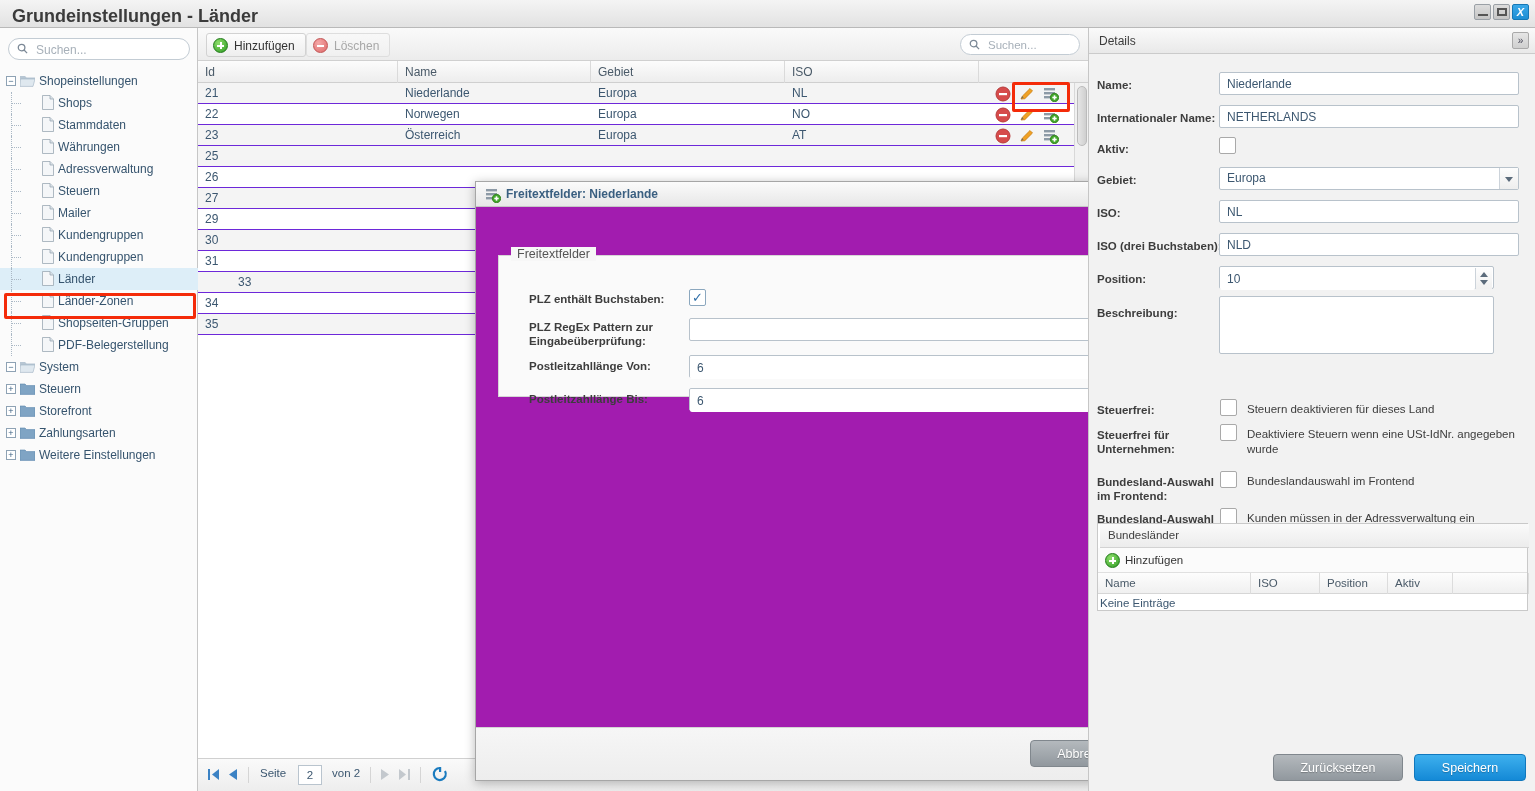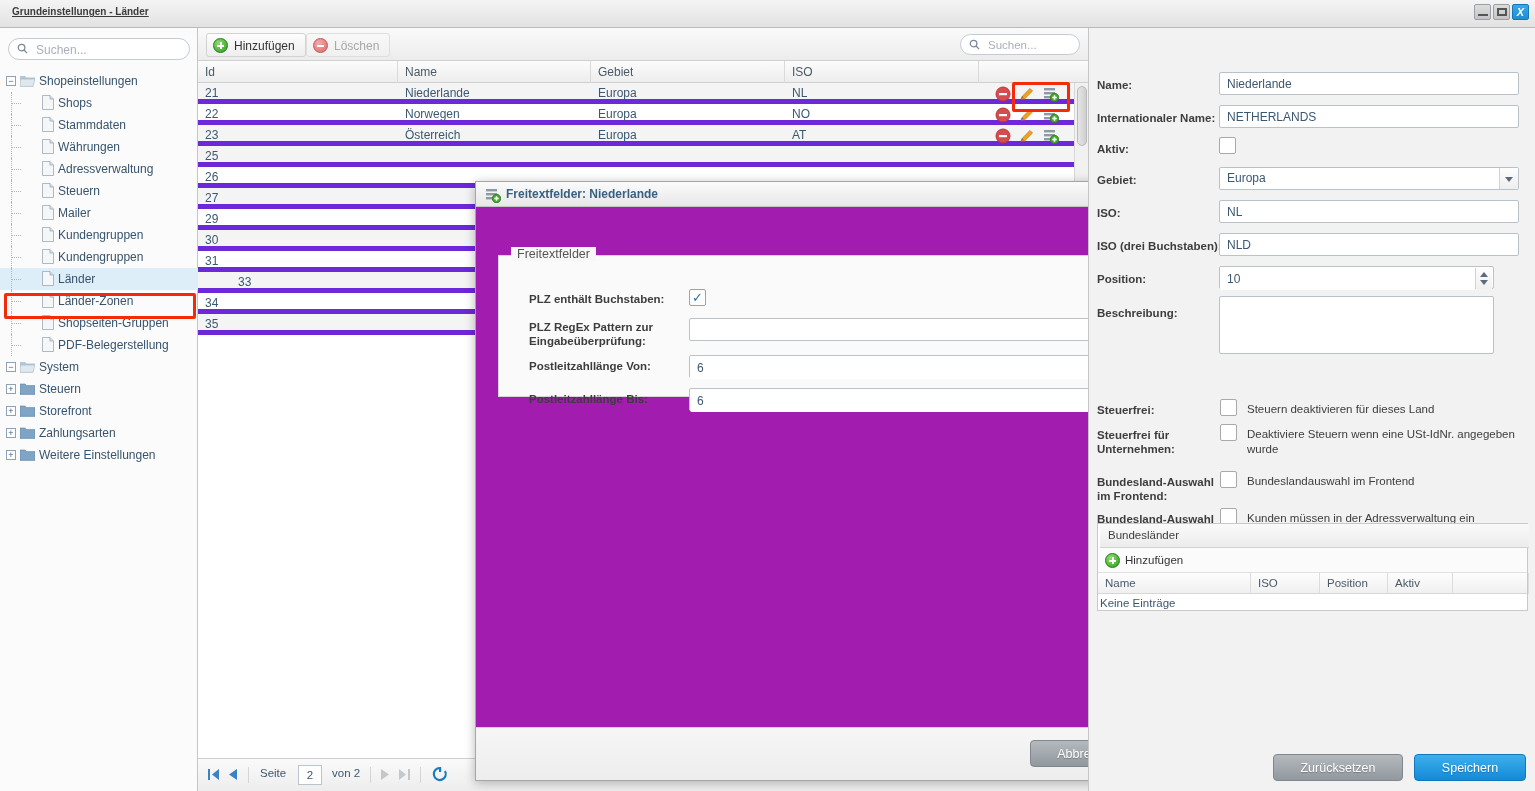--- a/index.html
+++ b/index.html
@@ -19,21 +19,21 @@
   }
 
   
   .titlebar {
     position: absolute; left: 0; top: 0; width: 1535px; height: 28px;
     background: linear-gradient(to bottom, #f4f4f4 0%, #e2e2e2 100%);
     border-bottom: 1px solid #b9b9b9;
   }
   .titlebar .ttl {
     position: absolute; left: 12px; top: 6px;
-    font-size: 10px; font-weight: bold; color: #3b3b3b; text-decoration: underline;
+    font-size: 18px; font-weight: bold; color: #3b3b3b;
   }
   .wbtns { position: absolute; right: 6px; top: 4px; display: flex; gap: 2px; }
   .wbtn {
     width: 17px; height: 16px; border: 1px solid #9aa0a6;
     background: linear-gradient(to bottom,#dddddd,#c5c5c5);
     border-radius: 2px; position: relative; cursor: pointer;
   }
   .wbtn.close { background: linear-gradient(to bottom,#3aa8e8,#1d8ed4); border-color:#1577b5; }
   .wbtn i { position:absolute; display:block; }
   .wbtn.min i { left:3px; bottom:3px; width:10px; height:2px; background:#555; }
@@ -145,21 +145,21 @@
     border-bottom: 1px solid #cfcfcf;
   }
   .gh {
     position: absolute; top: 0; height: 22px; line-height: 22px;
     font-size: 12px; color: #4a5a68; padding-left: 7px;
     border-right: 1px solid #dadada;
   }
   .grows { position: absolute; left: 0; top: 55px; width: 890px; }
   .grow {
     position: relative; height: 21px; line-height: 21px;
-    border-bottom: 5px solid #6d28d9; font-size: 12px; color: #3c5770;
+    border-bottom: 1px solid #6d28d9; font-size: 12px; color: #3c5770;
   }
   .grow.alt { background: #f4f4f4; }
   .gc { position: absolute; top: 0; height: 21px; padding-left: 7px; white-space: nowrap; }
   .acts { position: absolute; right: 8px; top: 3px; width: 85px; height: 16px; }
   .act { position: absolute; top: 0; width: 16px; height: 16px; cursor: pointer; }
   .act.del { left: 0; }
   .act.edit { left: 24px; }
   .act.free { left: 48px; }
 
   .gvscroll {
@@ -783,20 +783,24 @@
       </div>
 
       <div class="dlgfoot">
         <div class="btn gray" style="left:554px;top:12px;width:115px;">Abbrechen</div>
         <div class="btn blue" style="left:681px;top:12px;width:113px;">Speichern</div>
       </div>
     </div>
   </div>
 
   <div class="right">
+    <div class="rhead">
+      <div class="t">Details</div>
+      <div class="collapse">»</div>
+    </div>
 
     <div class="rlabel" style="left:8px;top:50px;">Name:</div>
     <input class="txtin" style="left: 130px; top: 44px; width: 300px;" value="Niederlande">
 
     <div class="rlabel" style="left:8px;top:83px;">Internationaler Name:</div>
     <input class="txtin" style="left: 130px; top: 77px; width: 300px;" value="NETHERLANDS">
 
     <div class="rlabel" style="left:8px;top:114px;">Aktiv:</div>
     <div class="chk plain" style="left:130px;top:109px;"></div>
 

